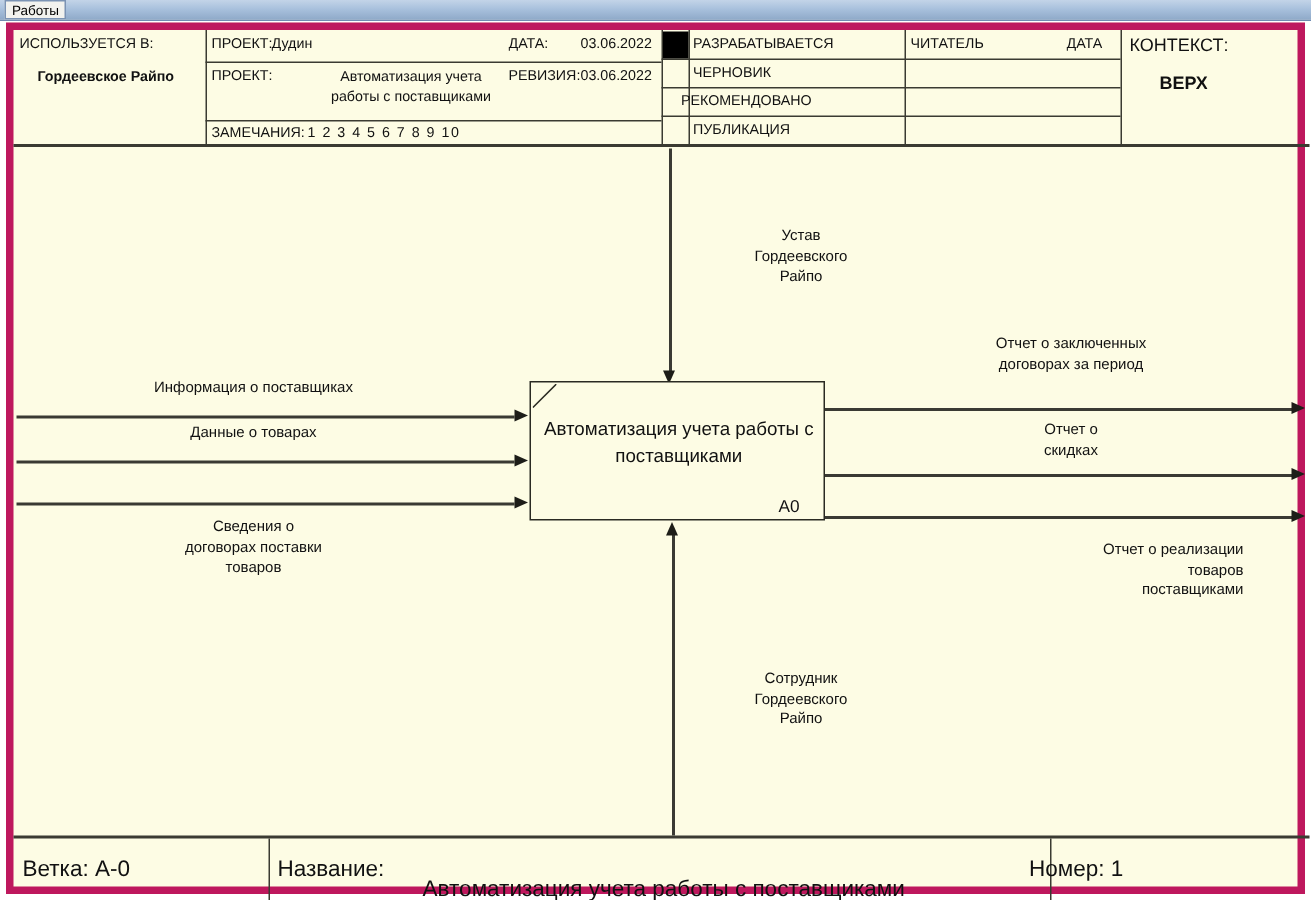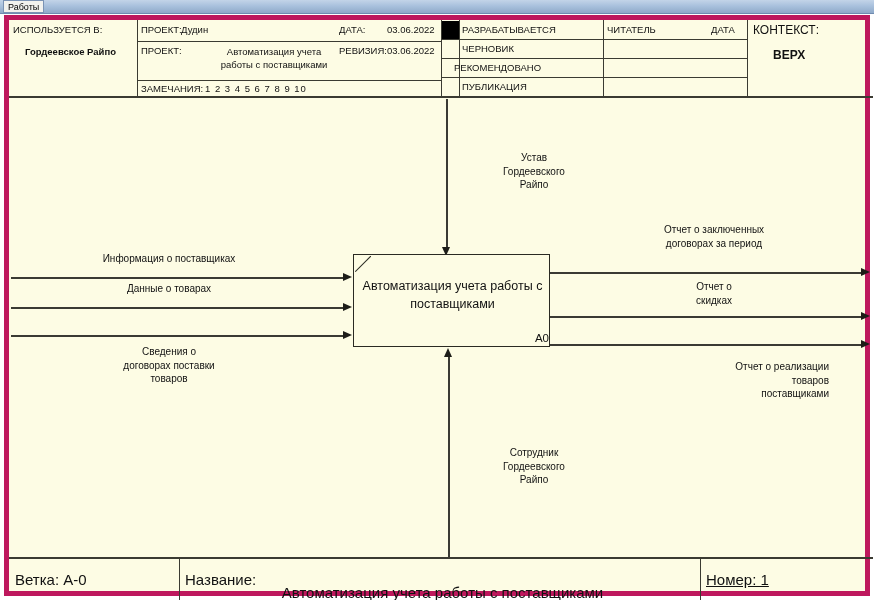--- a/index.html
+++ b/index.html
@@ -114,21 +114,21 @@
     position: absolute;
     left: 0; top: 22px;
     width: 197px;
     text-align: center;
     font-size: 12.5px;
     color: #111;
     line-height: 18px;
   }
   .abox-code {
     position: absolute;
-    right: 0; bottom: 2px;
+    right: 16px; bottom: 2px;
     font-size: 11.5px;
     color: #111;
   }
 
   
   .arrow-h {
     position: absolute;
     height: 1.6px;
     background: #3a3a33;
   }
@@ -298,17 +298,17 @@
 Райпо</div>
     </div>
 
     <div class="ftr">
       <div class="vline" style="left:170px; top:0; height:42px;"></div>
       <div class="vline" style="left:691px; top:0; height:42px;"></div>
 
       <div class="fcell" style="left:6px; top:12px;">Ветка: А-0</div>
       <div class="fcell" style="left:176px; top:12px;">Название:</div>
       <div class="fcell" style="left:176px; top:25px; width:515px; text-align:center;">Автоматизация учета работы с поставщиками</div>
-      <div class="fcell" style="left:697px; top:12px;text-decoration:underline;">Номер: 1</div>
+      <div class="fcell" style="left:677px; top:12px;">Номер: 1</div>
     </div>
 
   </div>
 </div>
 
 </body></html>

